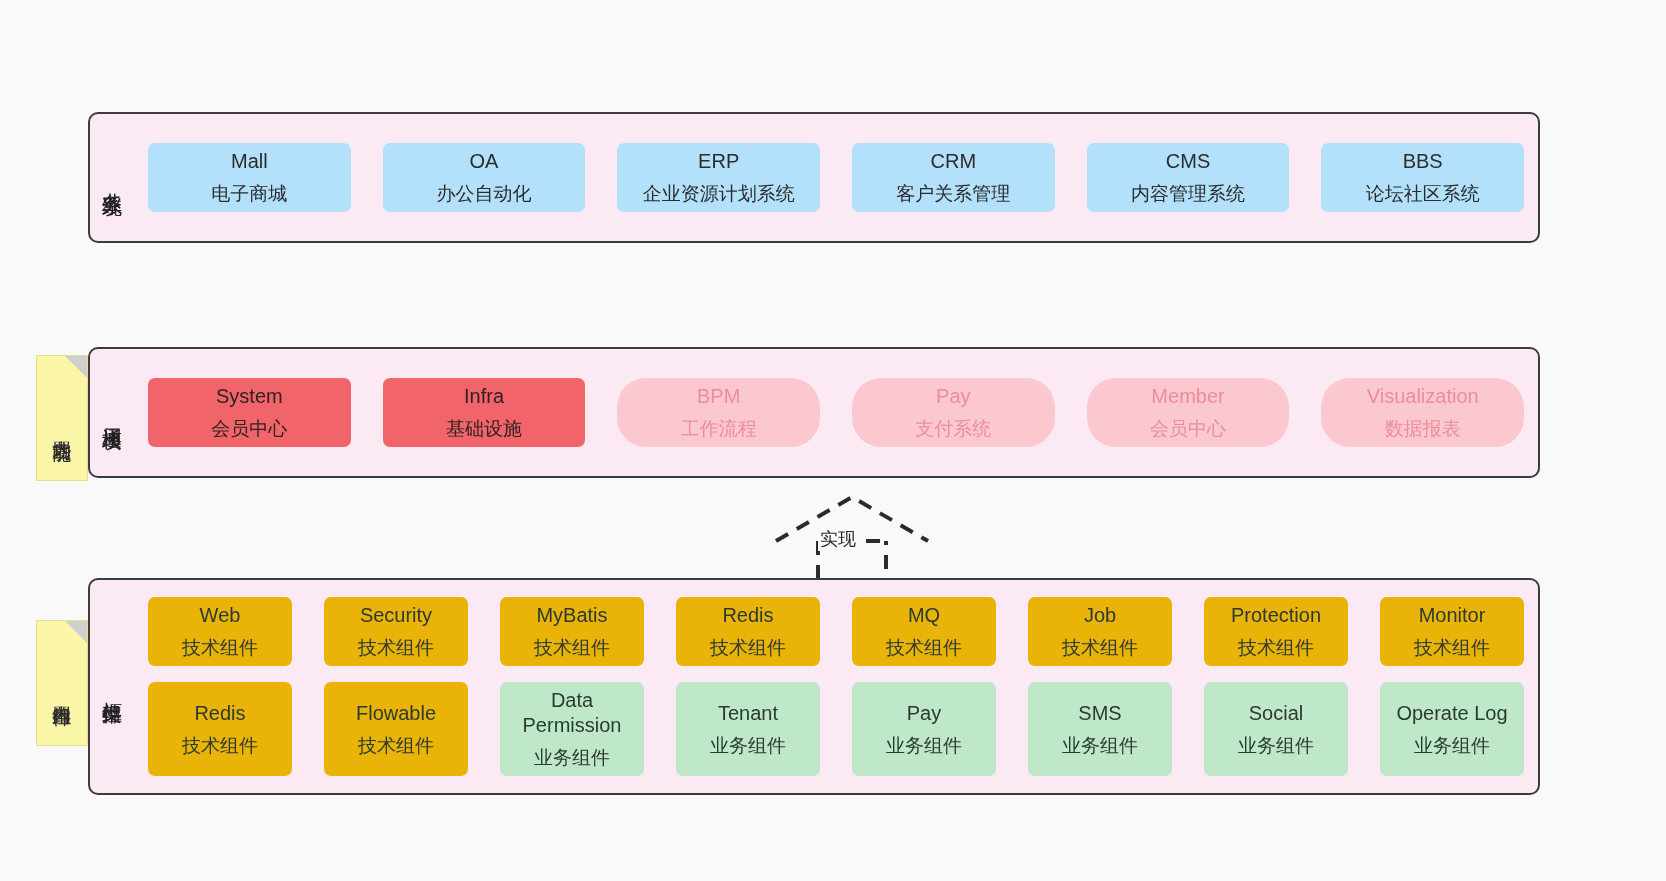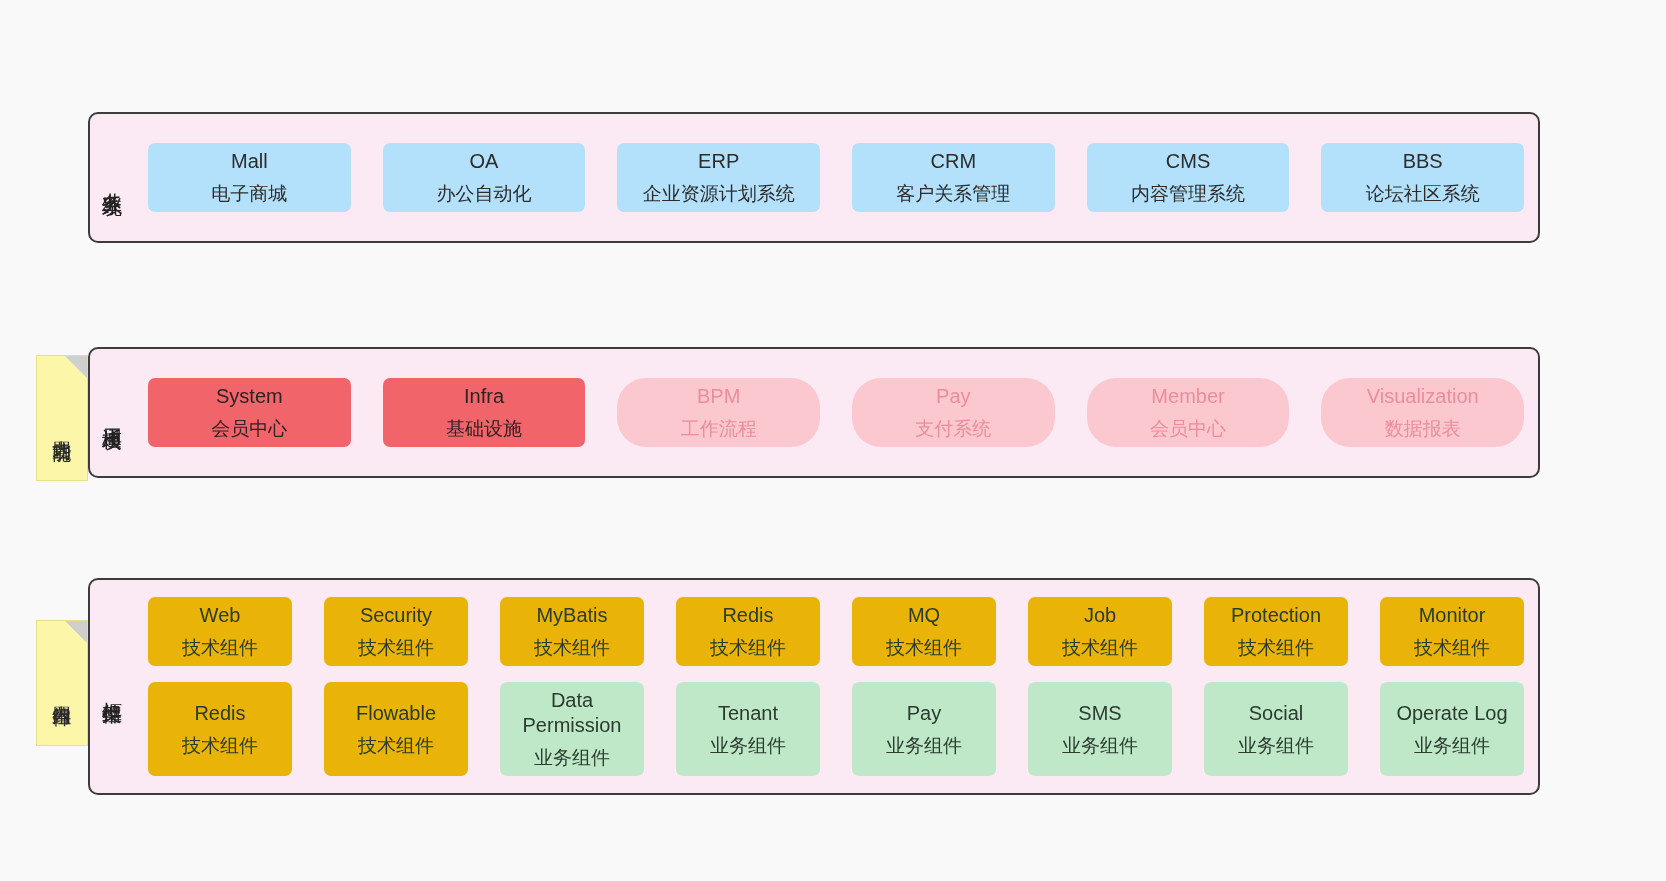--- a/index.html
+++ b/index.html
@@ -181,20 +181,28 @@
         </div>
       </div>
     </div>
   </div>
 
   <div class="note" style="left:36px; top:355px; width:52px; height:126px;">
     <span class="fold"></span>
     <span>内置功能</span>
   </div>
 
+  <div class="arrow" id="arrow-implement" style="left:772px; top:493px;">
+    <svg width="160" height="90" viewBox="0 0 160 90">
+      <polyline points="4,48 80,4 156,48" fill="none" stroke="#2b2b2b" stroke-width="4" stroke-dasharray="14,10" stroke-linecap="butt"></polyline>
+      <polyline points="46,48 46,88 114,88 114,48" fill="none" stroke="#2b2b2b" stroke-width="4" stroke-dasharray="14,10"></polyline>
+      <line x1="46" y1="48" x2="114" y2="48" stroke="#2b2b2b" stroke-width="4" stroke-dasharray="14,10"></line>
+    </svg>
+    <div class="arrow-label" style="left:46px; top:34px;">实现</div>
+  </div>
 
   <div class="layer" id="layer-framework" style="left:88px; top:578px; width:1452px; height:217px;">
     <div class="layer-title">框架组件</div>
     <div class="layer-body">
 
       <div class="row">
         <div class="node green">
           <span class="t1">Web</span>
           <span class="t2">技术组件</span>
         </div>

